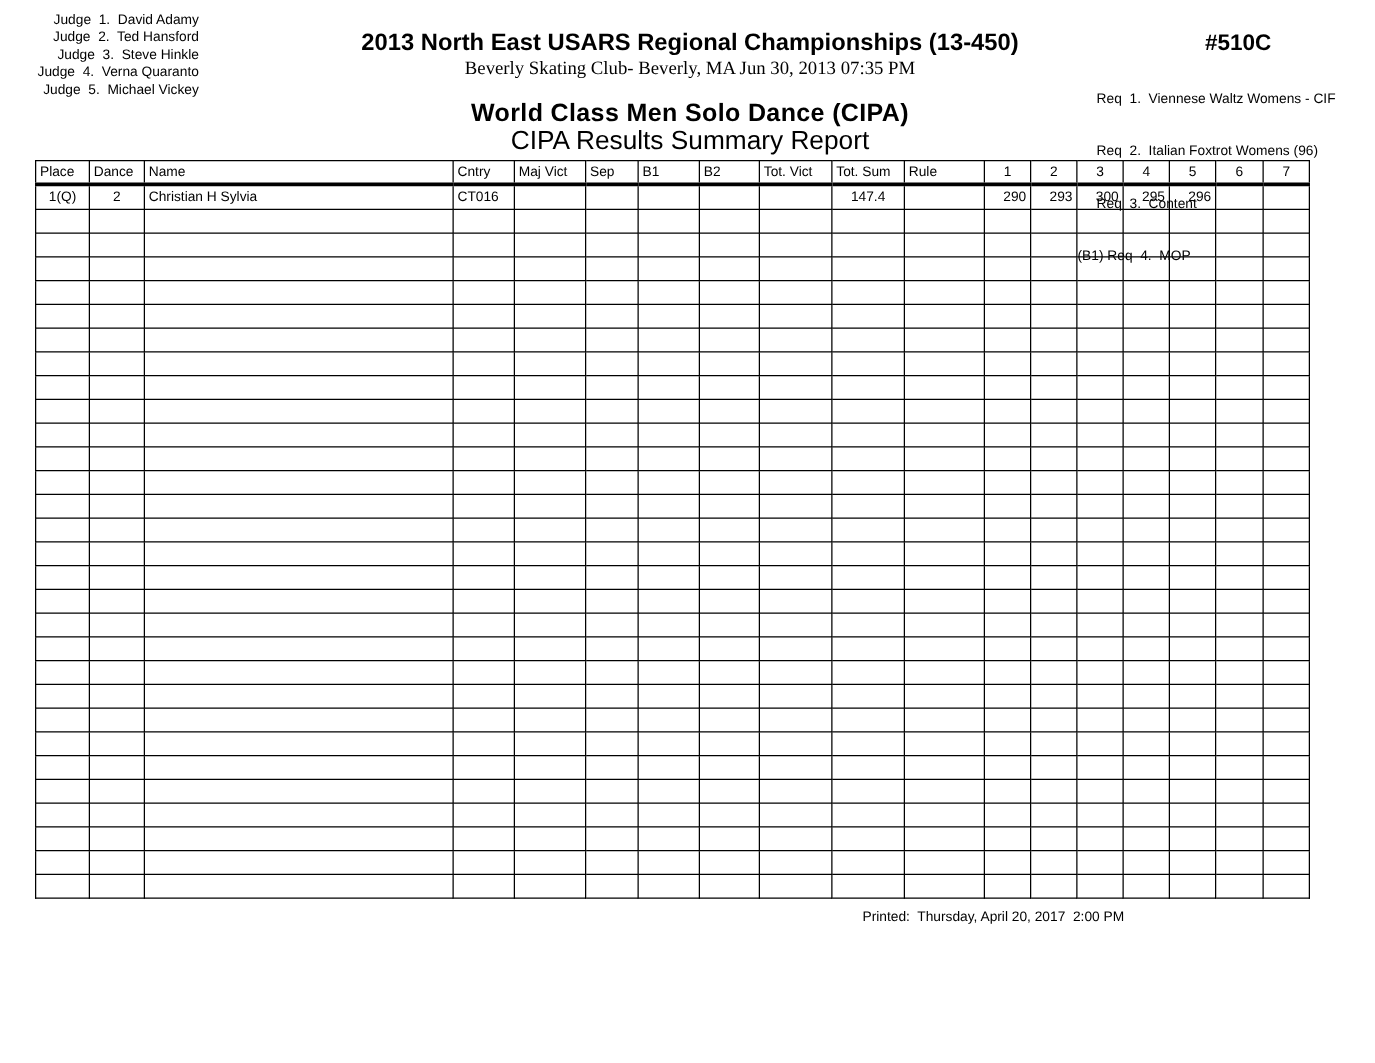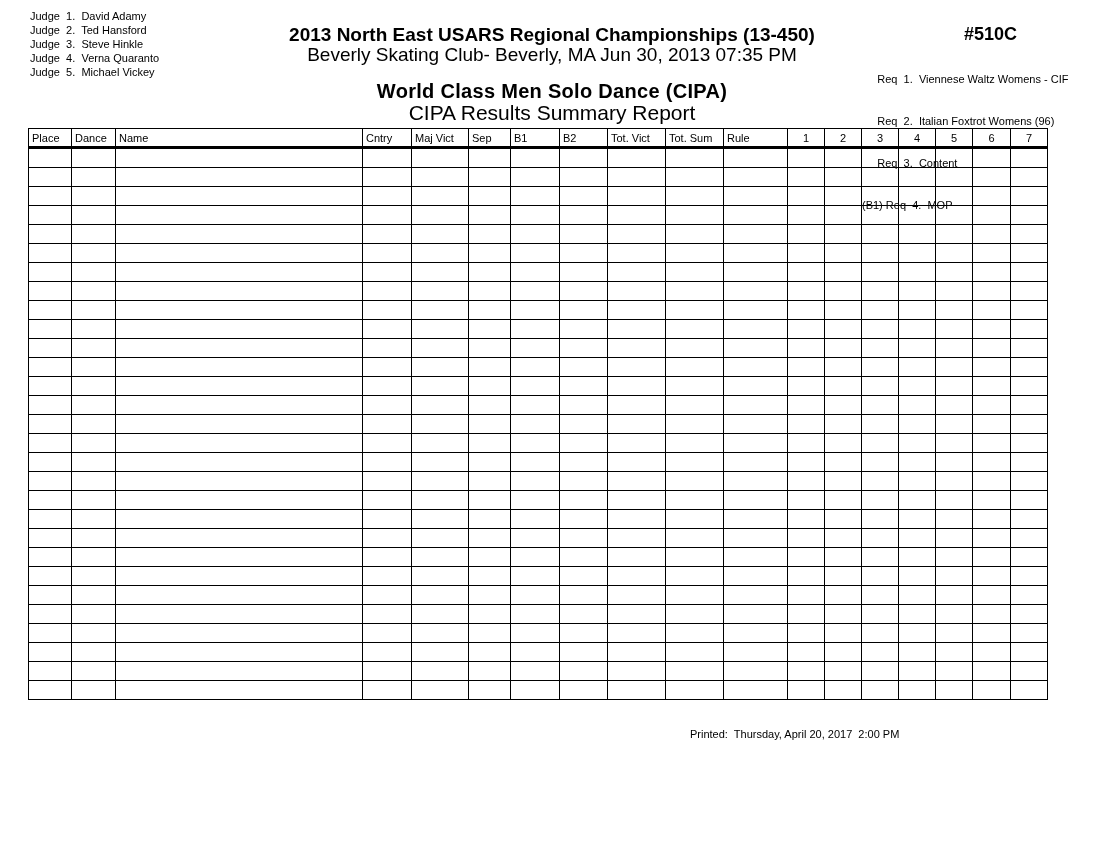--- a/index.html
+++ b/index.html
@@ -1,22 +1,22 @@
 <!DOCTYPE html>
 <html><head>
   <meta charset="utf-8">
   <style>
     html, body { margin: 0; padding: 0; background: #ffffff; }
     body { width: 1100px; height: 850px; position: relative; overflow: hidden;
            font-family: "Liberation Sans", "DejaVu Sans", sans-serif; color: #000; }
-    .judges { position: absolute; left: 30px; top: 9px; font-size: 11px; line-height: 14px; }
+    .judges { position: absolute; left: 30px; top: 9px; font-size: 11px; line-height: 14px; text-align: right; }
     .judges div { white-space: pre; }
     .title-block { position: absolute; left: 250px; width: 604px; top: 24px; text-align: center; }
     .title1 { font-size: 19px; font-weight: bold; line-height: 22px; }
-    .title2 { font-size: 19px; line-height: 18px; margin-top: 0px; }
+    .title2 { font-size: 15px; line-height: 18px; margin-top: 0px; font-family: Liberation Serif, serif; }
     .title3 { font-size: 20px; font-weight: bold; line-height: 24px; margin-top: 15px; letter-spacing: 0.3px; }
     .title4 { font-size: 21px; line-height: 20px; margin-top: 0; }
     .event-num { position: absolute; left: 964px; top: 24px; font-size: 18px; font-weight: bold; }
     .reqs { position: absolute; left: 862px; top: 44px; font-size: 11px; line-height: 14px; white-space: pre; }
     .reqs div { white-space: pre; }
     table.results { position: absolute; left: 28px; top: 128px; border-collapse: collapse;
                     table-layout: fixed; font-size: 11px; }
     table.results th, table.results td { border: 1px solid #000; padding: 0 3px; height: 18px;
                     overflow: hidden; white-space: nowrap; font-weight: normal; }
     table.results thead th { border-bottom: 3px solid #000000; height: 17px; text-align: left; }
@@ -89,20 +89,40 @@
       <th class="c">1</th>
       <th class="c">2</th>
       <th class="c">3</th>
       <th class="c">4</th>
       <th class="c">5</th>
       <th class="c">6</th>
       <th class="c">7</th>
     </tr>
   </thead>
   <tbody id="results-body">
+    <tr>
+      <td class="c">1(Q)</td>
+      <td class="c">2</td>
+      <td>Christian H Sylvia</td>
+      <td>CT016</td>
+      <td></td>
+      <td></td>
+      <td></td>
+      <td></td>
+      <td></td>
+      <td class="c">147.4</td>
+      <td></td>
+      <td class="r">290</td>
+      <td class="r">293</td>
+      <td class="r">300</td>
+      <td class="r">295</td>
+      <td class="r">296</td>
+      <td class="r"></td>
+      <td class="r"></td>
+    </tr>
   <tr>
         <td></td>
         <td></td>
         <td></td>
         <td></td>
         <td></td>
         <td></td>
         <td></td>
         <td></td>
         <td></td>

